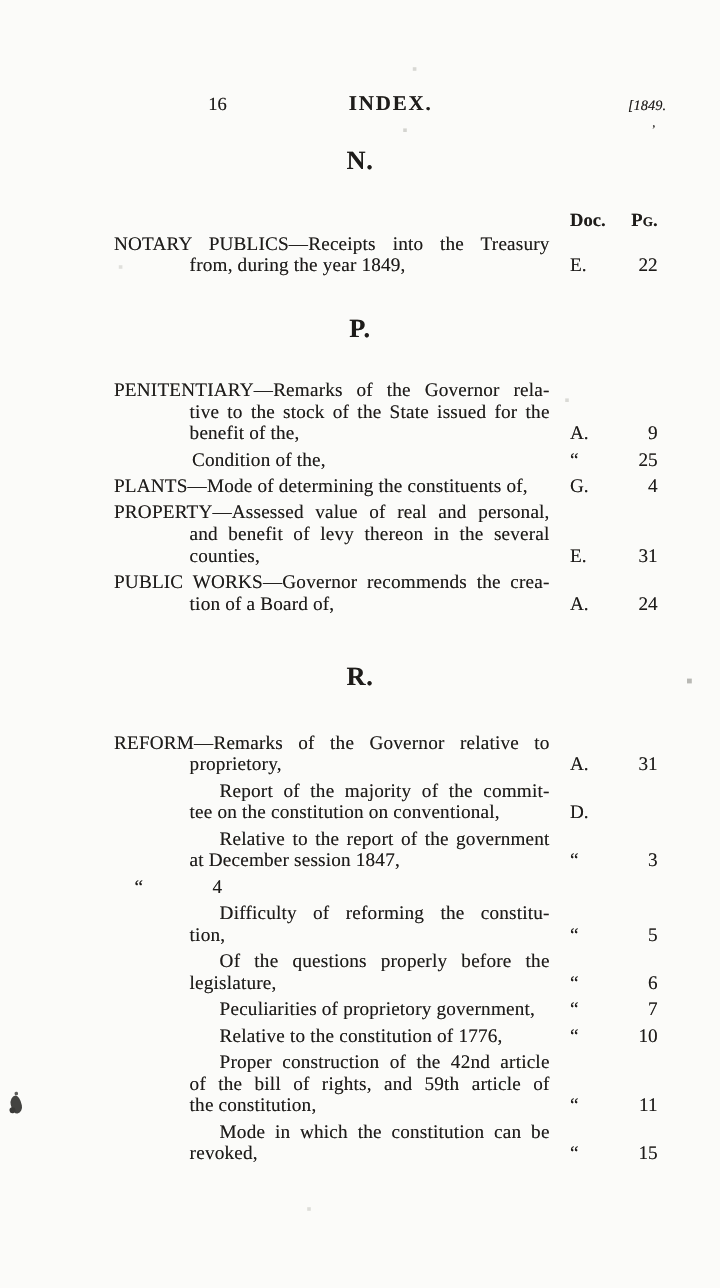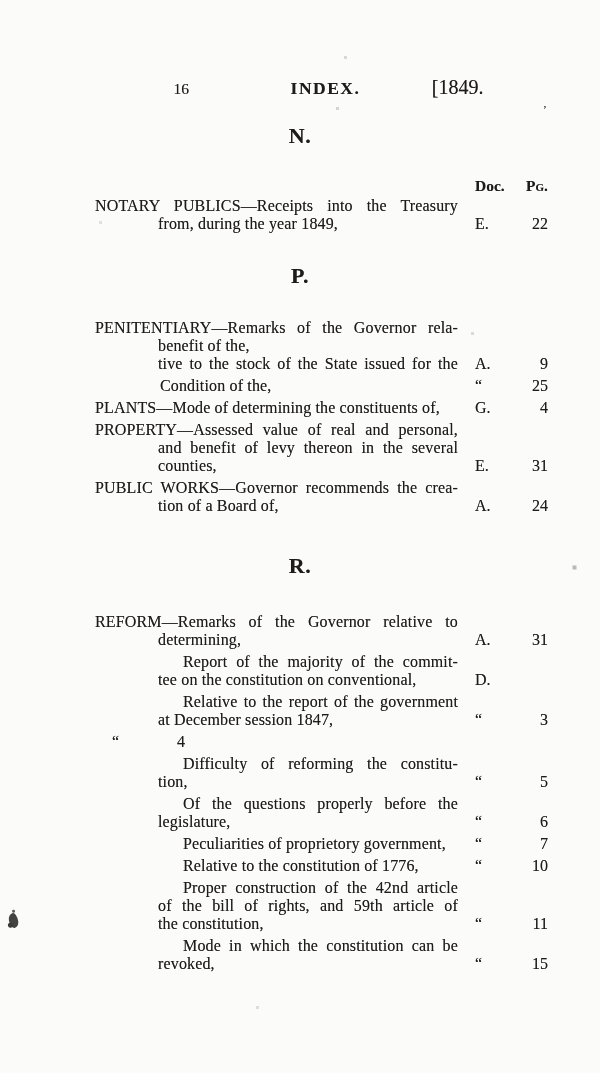--- a/index.html
+++ b/index.html
@@ -12,21 +12,21 @@
     -webkit-font-smoothing:antialiased;
   }
   .page{position:absolute;inset:0;padding-top:76px;}
   .txt{text-shadow:0 0 .5px rgba(30,28,26,.55);}
 
   
   .hdr{display:grid;grid-template-columns:1fr auto 1fr;align-items:baseline;
        padding:0 45px 0 84px;}
   .hdr .pn{font-size:15.5px;text-align:center;}
   .hdr .ttl{font-size:17.5px;font-weight:bold;letter-spacing:1.5px;margin-left:12px;}
-  .hdr .yr{font-size:20px;text-align:center;}
+  .hdr .yr{font-size:12px;text-align:right;font-style:italic;}
 
   
   .sec-letter{text-align:center;font-size:22px;line-height:22px;font-weight:bold;letter-spacing:.5px;}
   .sec-N .sec-letter{margin-top:26px;}
   .sec-P .sec-letter{margin-top:32px;margin-bottom:32px;}
   .sec-R .sec-letter{margin-top:40px;margin-bottom:36px;}
 
   
   .row{display:flex;align-items:flex-end;margin:0 52px 0 95px;}
   .colhead{margin-top:30px;margin-bottom:2px;font-weight:bold;}
@@ -89,22 +89,22 @@
             <div class="pg">22</div>
           </div>
         </div>
       </div>
       <div class="sec sec-P">
         <div class="sec-letter">P.</div>
         <div class="entries">
           <div class="row entry">
             <div class="etext main">
               <div class="l0 jl">PENITENTIARY—Remarks of the Governor rela-</div>
+              <div class="lc jl">tive to the stock of the State issued for the</div>
               <div class="lc">benefit of the,</div>
-              <div class="lc jl">tive to the stock of the State issued for the</div>
             </div>
             <div class="doc">A.</div>
             <div class="pg">9</div>
           </div>
           <div class="row entry">
             <div class="etext sub0">
               <div class="l0">Condition of the,</div>
             </div>
             <div class="doc">“</div>
             <div class="pg">25</div>
@@ -134,21 +134,21 @@
             <div class="pg">24</div>
           </div>
         </div>
       </div>
       <div class="sec sec-R">
         <div class="sec-letter">R.</div>
         <div class="entries">
           <div class="row entry">
             <div class="etext main">
               <div class="l0 jl">REFORM—Remarks of the Governor relative to</div>
-              <div class="lc">determining,</div>
+              <div class="lc">proprietory,</div>
             </div>
             <div class="doc">A.</div>
             <div class="pg">31</div>
           </div>
           <div class="row entry">
             <div class="etext sub">
               <div class="l0 jl">Report of the majority of the commit-</div>
               <div class="lc">tee on the constitution on conventional,</div>
             </div>
             <div class="doc">D.</div>

